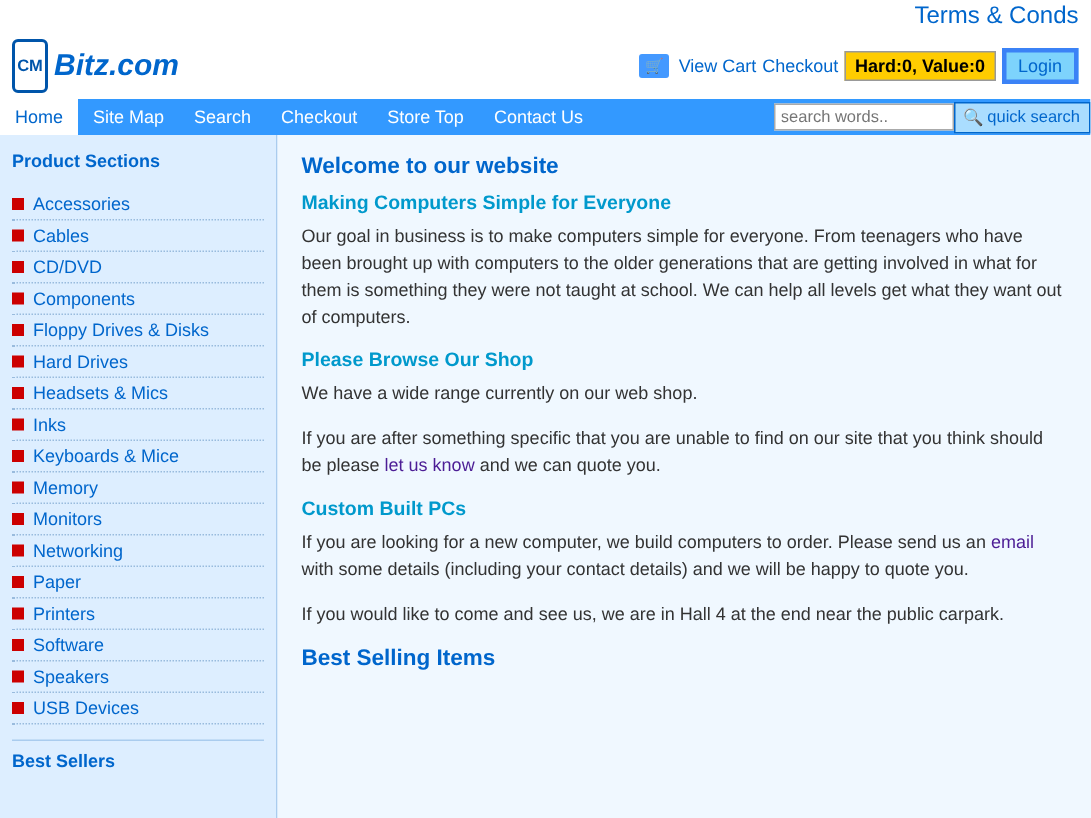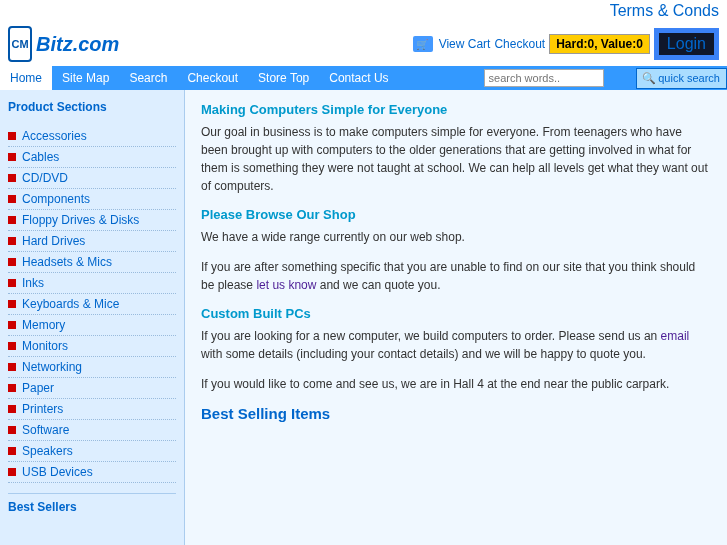--- a/index.html
+++ b/index.html
@@ -56,25 +56,25 @@
       color: #0066cc; text-decoration: none; font-size: 12px;
     }
     .items-badge {
       background: #ffcc00;
       border: 1px solid #999;
       padding: 2px 6px;
       font-size: 12px; font-weight: bold;
       color: #000;
     }
     .login-btn {
-      background: #0f172a;
-      border: 5px solid #3b82f6;
+      background: #7dd3fc;
+      border: 3px solid #3b82f6;
       padding: 2px 8px;
       color: #0066cc;
-      font-size: 16px;
+      font-size: 12px;
       cursor: pointer;
     }
 
     
     .nav-bar {
       background: #3399ff;
       display: flex;
       align-items: center;
       padding: 0;
     }
@@ -86,21 +86,20 @@
       display: inline-block;
     }
     .nav-bar a.active {
       background: #fff;
       color: #0066cc;
     }
     .search-area {
       margin-left: auto;
       display: flex;
       align-items: center;
-      gap: 32px;
     }
     .search-input {
       width: 120px;
       padding: 2px 4px;
       border: 1px solid #aaa;
       font-size: 11px;
       color: #999;
     }
     .quick-search-btn {
       background: #aaddff;
@@ -307,20 +306,21 @@
       </div>
       <div class="sidebar-item">
         <span class="sidebar-bullet"></span>
         <span class="sidebar-item-label">USB Devices</span>
       </div>
     </div>
     <div class="sidebar-section-title2">Best Sellers</div>
   </div>
 
   <div class="content">
+    <div class="content-title">Welcome to our website</div>
 
     <div class="section-heading">Making Computers Simple for Everyone</div>
     <p class="content-text">Our goal in business is to make computers simple for everyone. From teenagers who have been brought up with computers to the older generations that are getting involved in what for them is something they were not taught at school. We can help all levels get what they want out of computers.</p>
 
     <div class="section-heading">Please Browse Our Shop</div>
     <p class="content-text">We have a wide range currently on our web shop.</p>
     <p class="content-text">
       <span>If you are after something specific that you are unable to find on our site that you think should be please</span>
       <a href="#" class="inline-link">let us know</a>
       <span>and we can quote you.</span>

